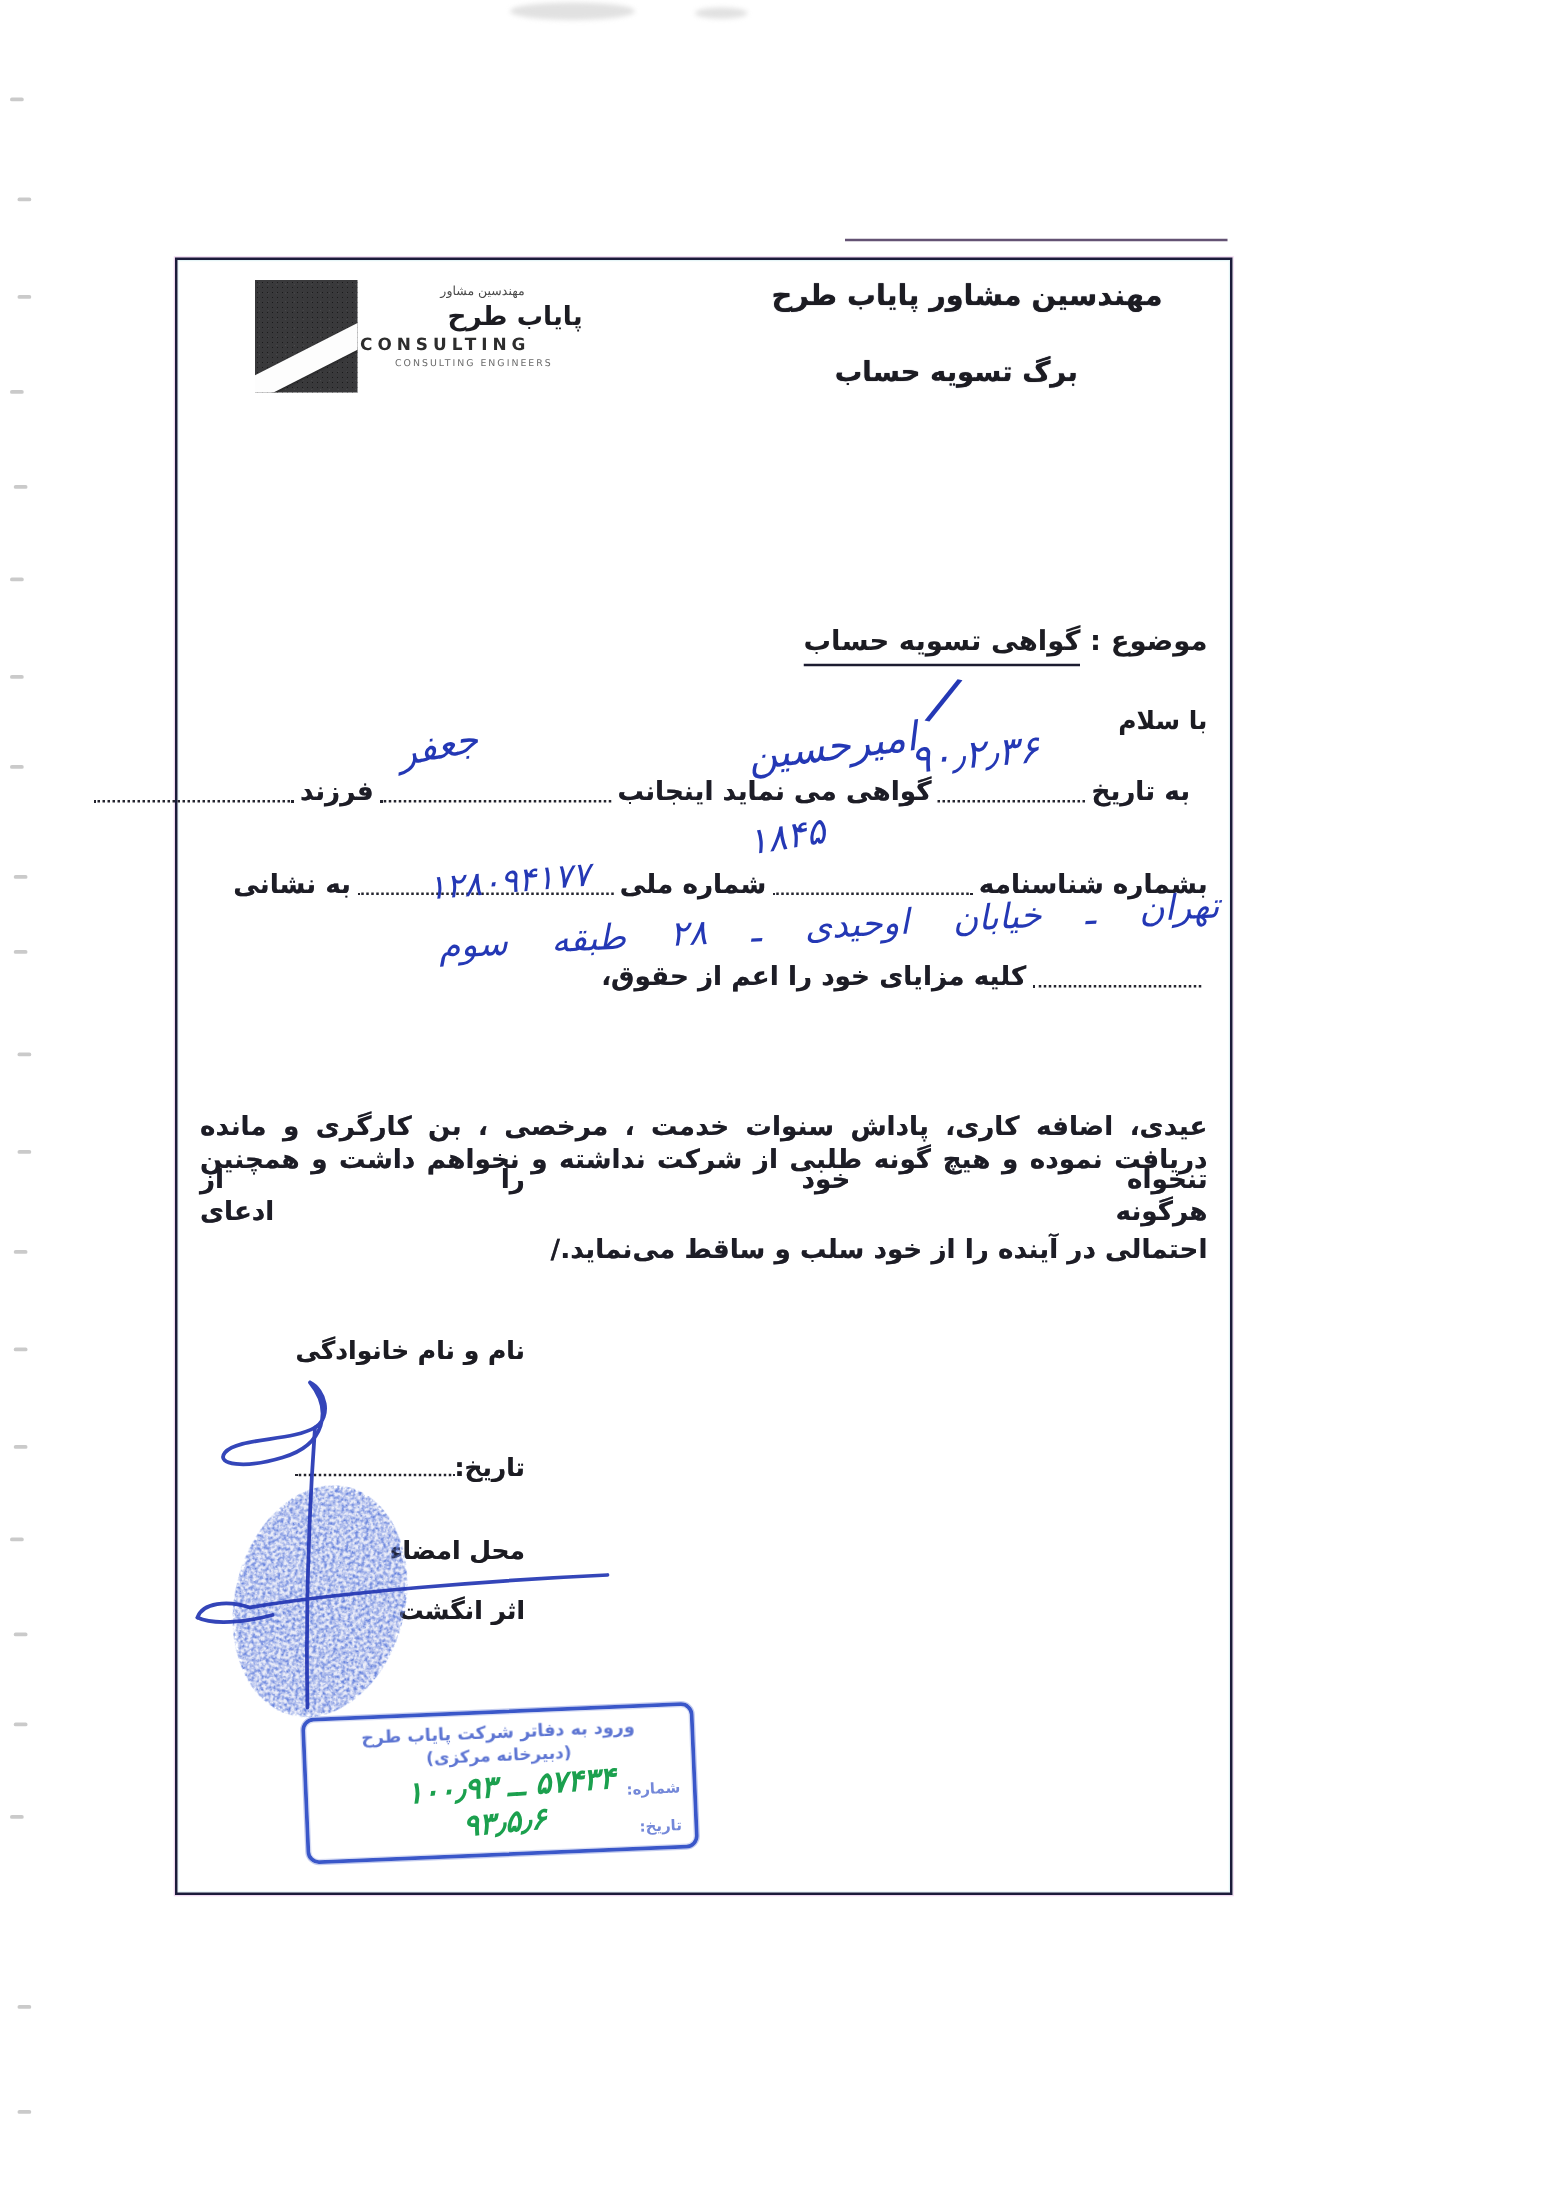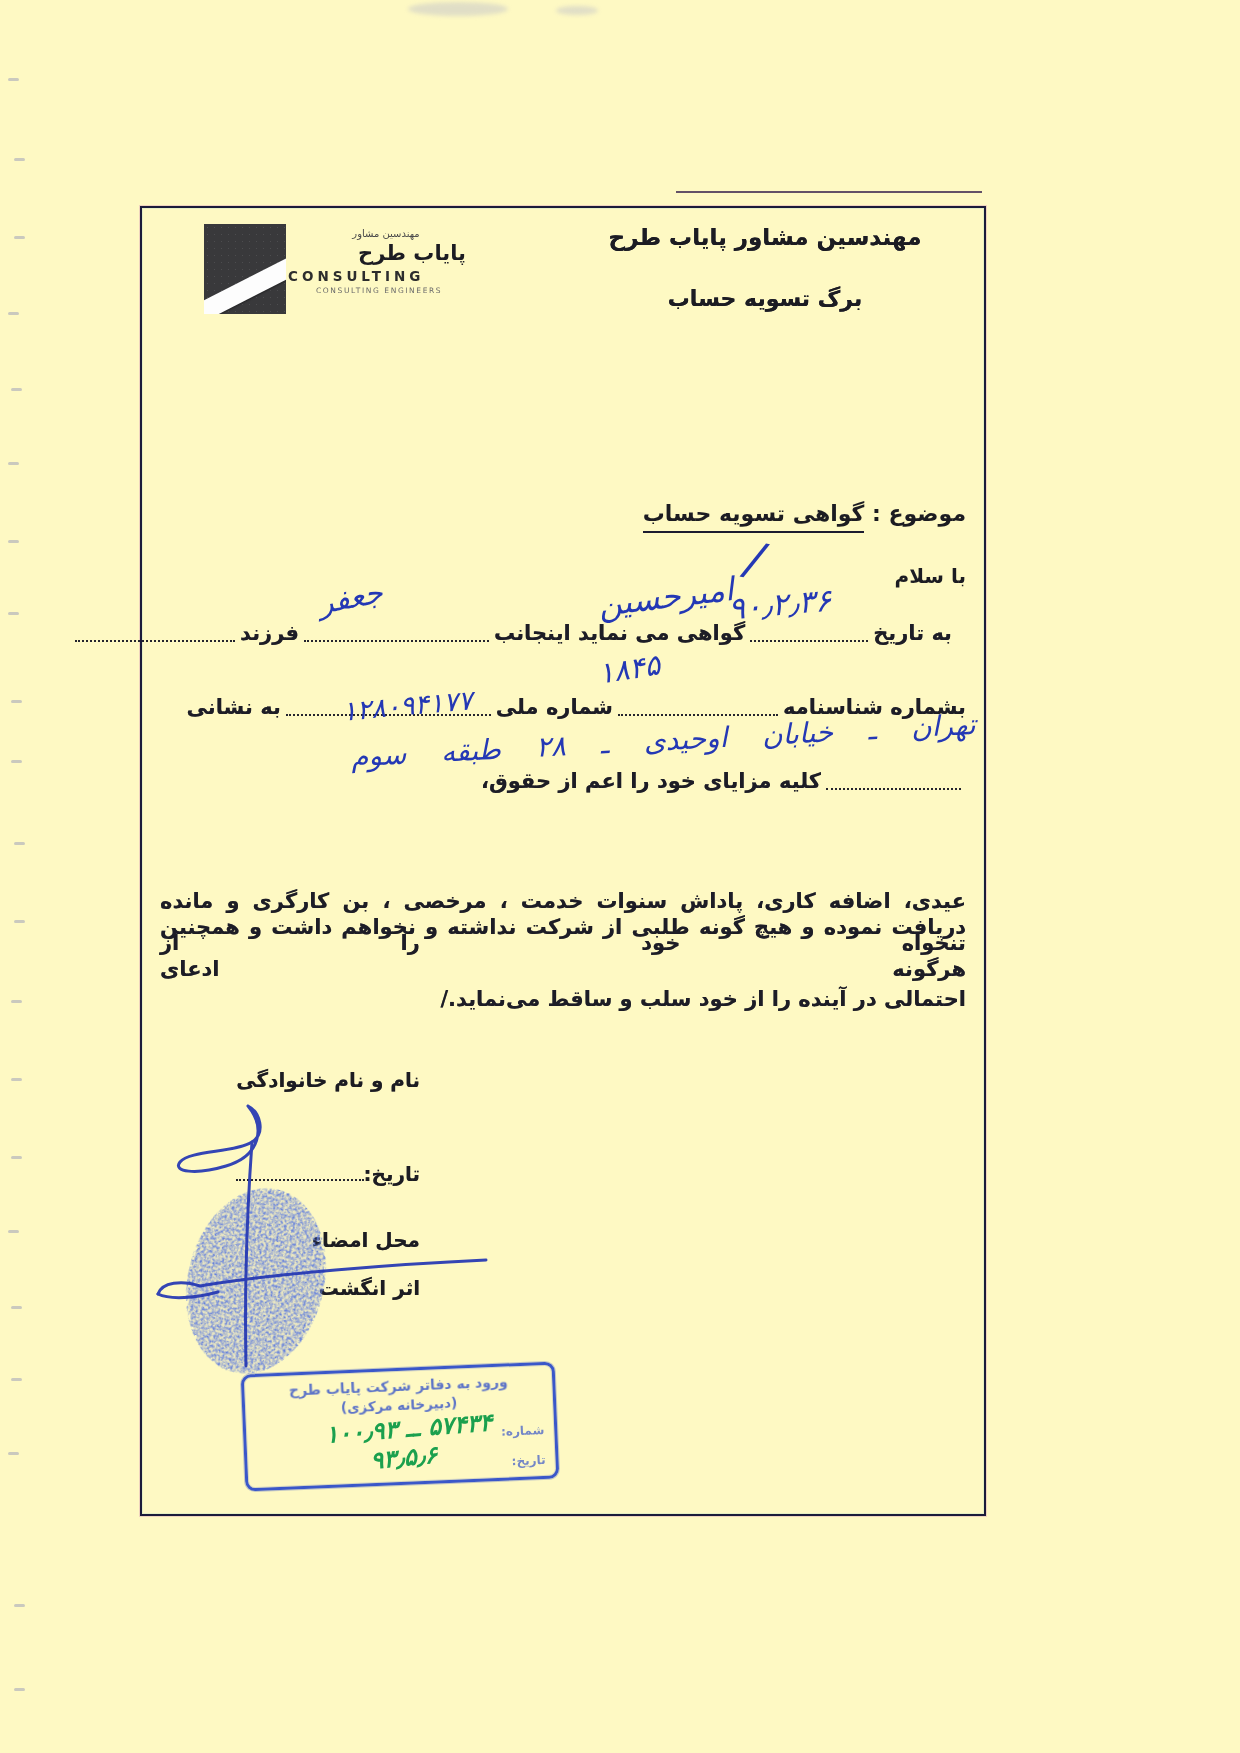--- a/index.html
+++ b/index.html
@@ -1,18 +1,18 @@
 <!DOCTYPE html>
 <html lang="fa"><head>
 <meta charset="utf-8">
 <style>
   html,body{margin:0;padding:0;background:#e9e9e9;}
   .page{
     position:relative;width:1240px;height:1753px;margin:0 auto;
-    background:#fef9c3;overflow:hidden;
+    background:#ffffff;overflow:hidden;
     font-family:"DejaVu Sans","Liberation Sans",sans-serif;
     color:var(--text,#1c1c22);
   }
   .abs{position:absolute;}
   
   .form-box{
     left:140px;top:206px;width:842px;height:1306px;
     border:2px solid #1b1b3a;
     box-shadow:0 0 0 1px rgba(170,40,170,.18), inset 0 0 0 1px rgba(40,170,190,.12);
   }
@@ -30,21 +30,21 @@
     background-size:4px 4px,7px 7px;
   }
   .logo-stripe{position:absolute;left:-28px;top:56px;width:140px;height:19px;background:#fdfdfd;transform:rotate(-27deg);box-shadow:0 1px 2px rgba(0,0,0,.4);}
   .logo-text{left:288px;top:228px;width:164px;line-height:1.15;}
   .logo-fa-small{display:block;font-size:10px;color:#4a4a4a;text-align:center;transform:translateX(16px);}
   .logo-fa-name{display:block;font-size:21px;font-weight:bold;text-align:right;transform:translateX(14px);margin-top:1px;}
   .logo-en-name{display:block;font-size:13.5px;font-weight:bold;letter-spacing:4px;color:#2d2d2d;margin-top:4px;text-align:left;}
   .logo-en-sub{display:block;font-size:7.5px;letter-spacing:1.6px;color:#6a6a6a;margin-top:3px;text-align:left;padding-left:28px;}
 
   
-  .org-title{left:600px;top:224px;width:330px;text-align:center;font-size:23px;font-weight:bold;direction:rtl;text-shadow:0 0 .6px #22223a;}
+  .org-title{left:600px;top:224px;width:330px;font-size:23px;font-weight:bold;direction:rtl;text-shadow:0 0 .6px #22223a;}
   .form-title{left:600px;top:286px;width:330px;text-align:center;font-size:22px;font-weight:bold;direction:rtl;text-shadow:0 0 .6px #22223a;}
 
   
   .subject{left:440px;top:501px;width:526px;direction:rtl;text-align:right;font-size:22px;font-weight:bold;}
   .subject .u{border-bottom:2px solid #1c1c30;padding-bottom:5px;}
 
   .salutation{left:700px;top:564px;width:266px;direction:rtl;text-align:right;font-size:20px;font-weight:bold;}
 
   
   .bodyline{

